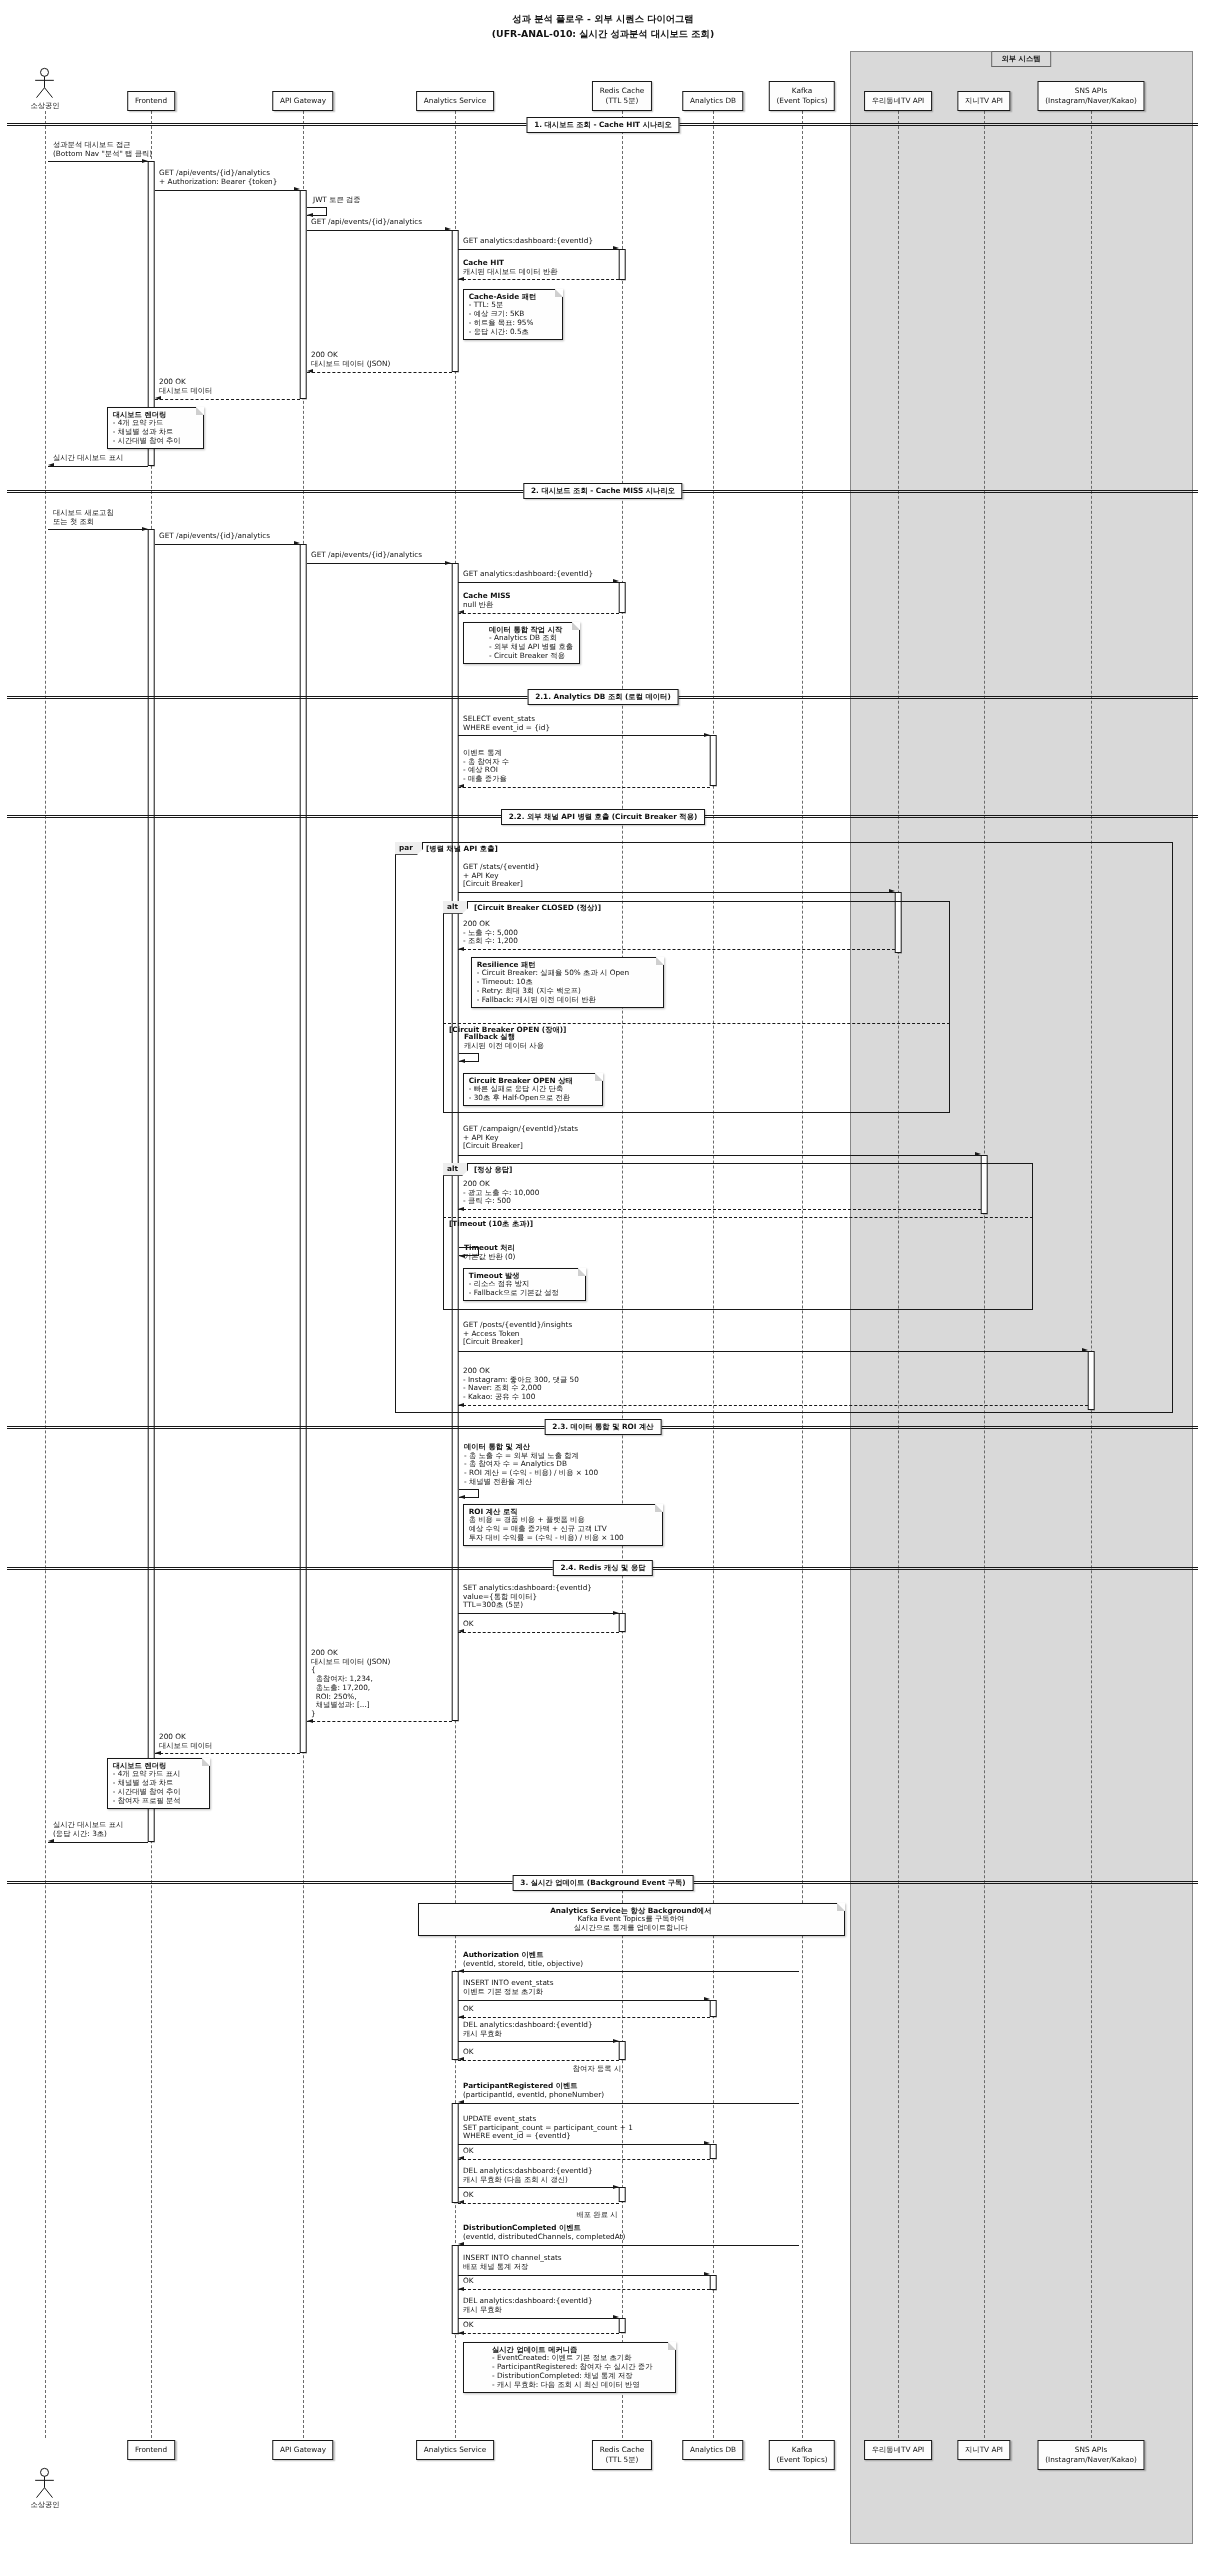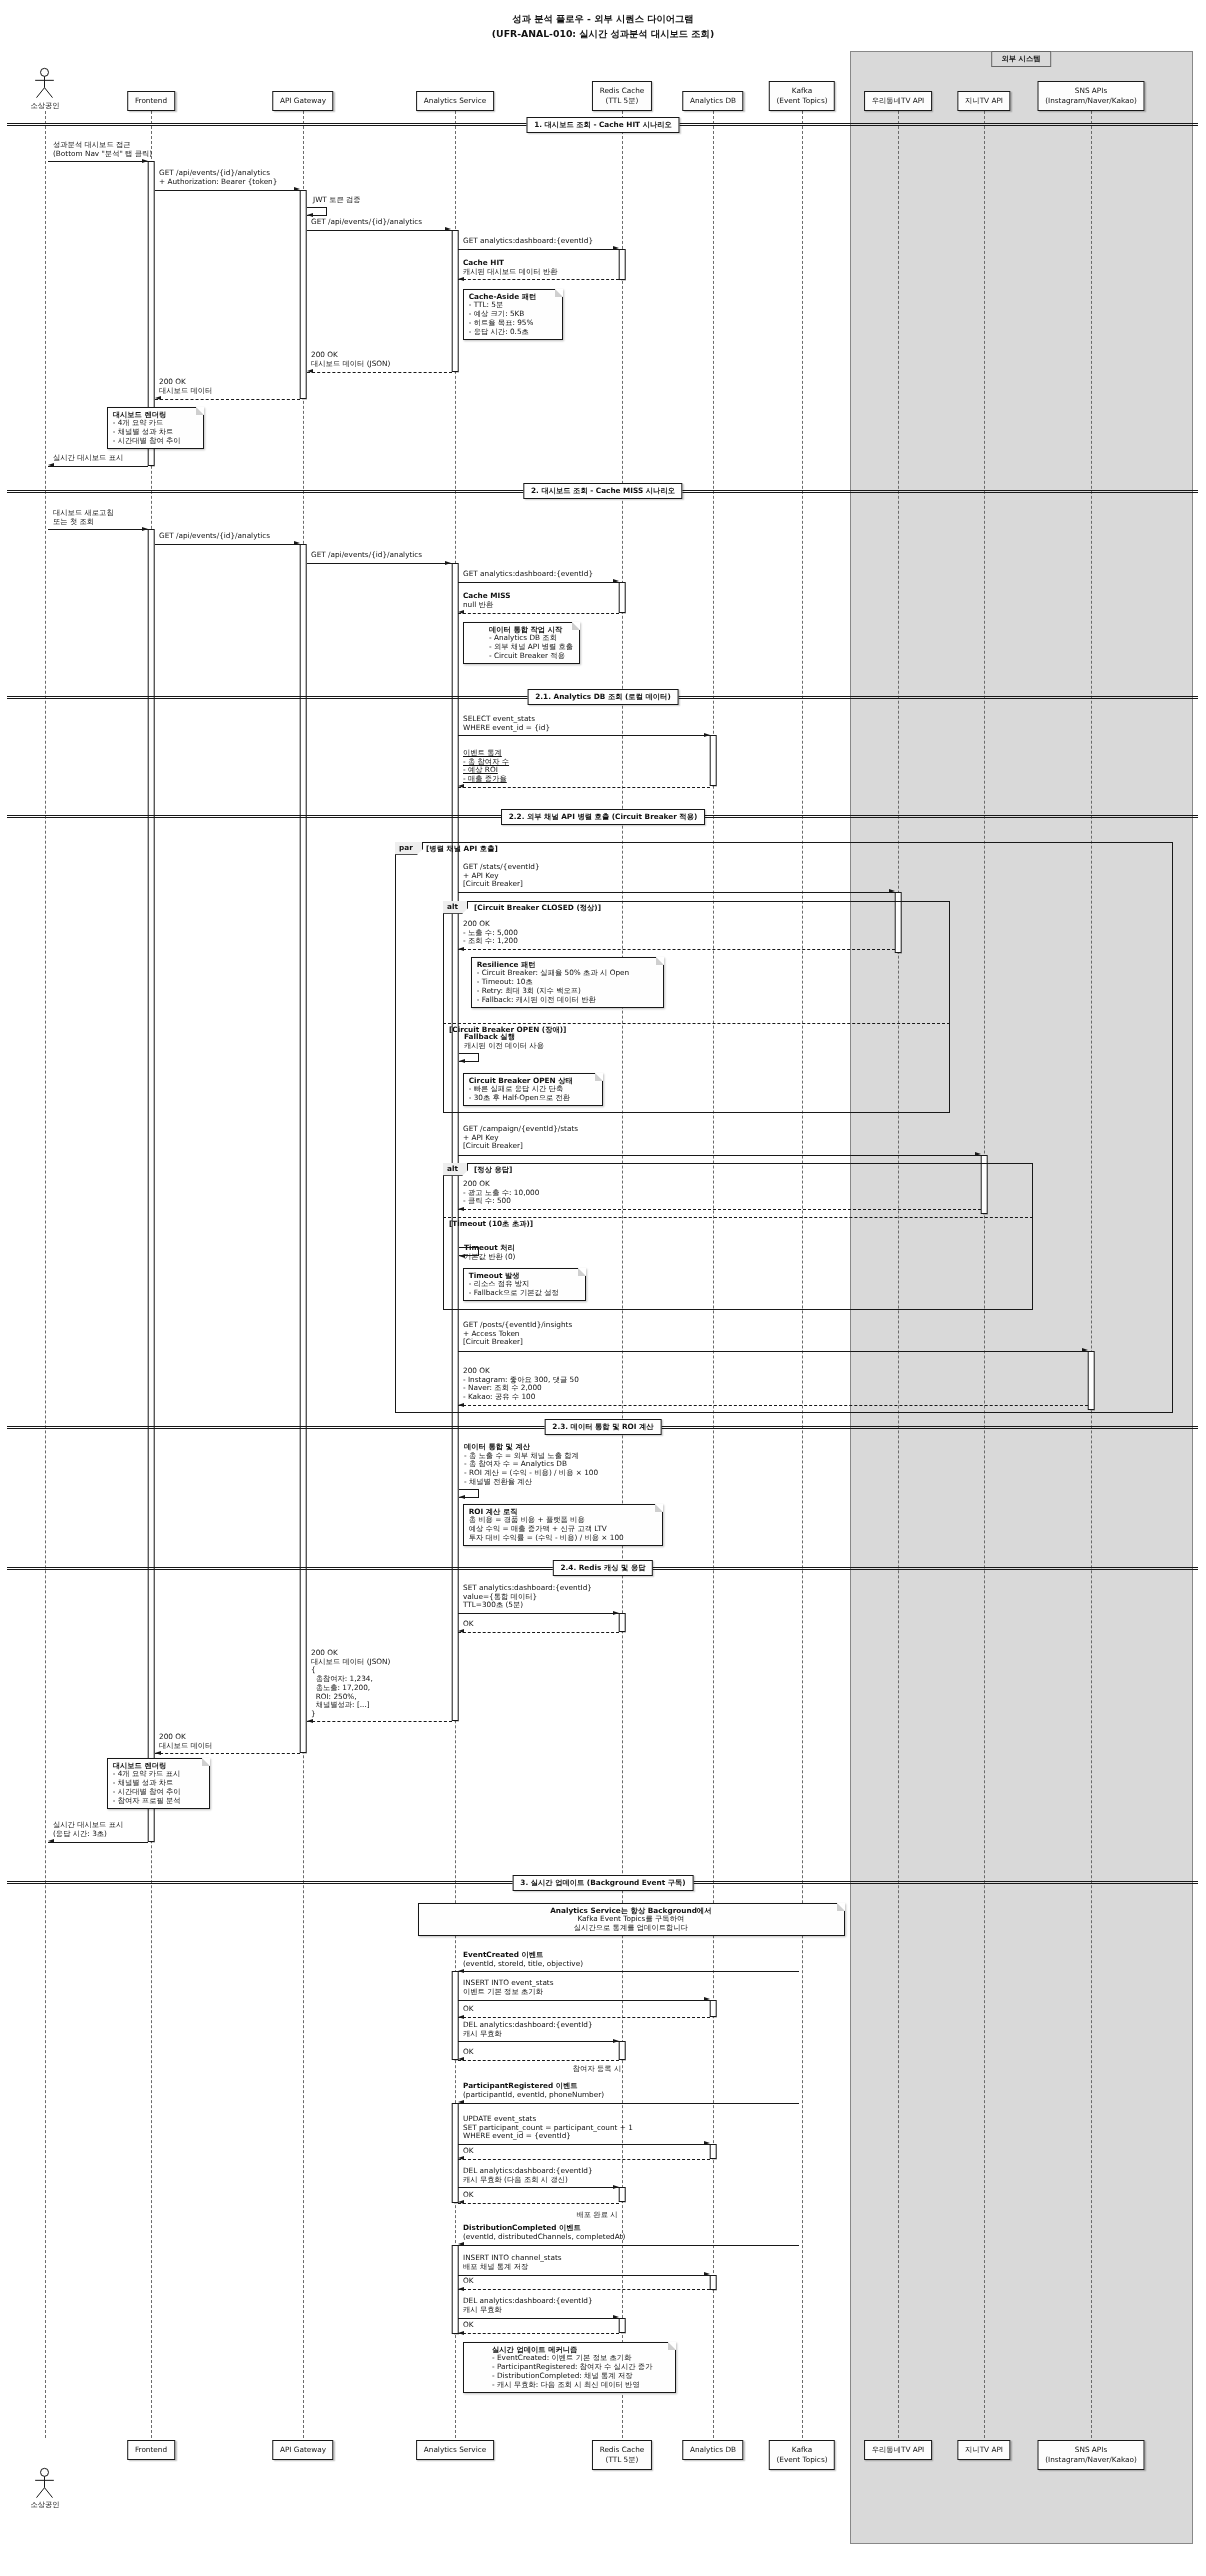--- a/index.html
+++ b/index.html
@@ -189,21 +189,21 @@
 - 외부 채널 API 병렬 호출
 - Circuit Breaker 적용</div>
     <div class="divline" style="top: 696px;"></div>
     <div class="divlabel" style="left: 603px; top: 697px;">2.1. Analytics DB 조회 (로컬 데이터)</div>
     <div class="mline" style="left: 458px; top: 735px; width: 252px;"></div>
     <div class="arr r" style="left: 704px; top: 733px;"></div>
     <div class="mlabel" style="left: 463px; top: 715px;">SELECT event_stats
 WHERE event_id = {id}</div>
     <div class="mline dashed" style="left: 458px; top: 787px; width: 252px;"></div>
     <div class="arr l" style="left: 458px; top: 784px;"></div>
-    <div class="mlabel" style="left: 463px; top: 749px; text-decoration: underline;">이벤트 통계
+    <div class="mlabel" style="left: 463px; top: 749px;">이벤트 통계
 - 총 참여자 수
 - 예상 ROI
 - 매출 증가율</div>
     <div class="divline" style="top: 815px;"></div>
     <div class="divlabel" style="left: 603px; top: 817px;">2.2. 외부 채널 API 병렬 호출 (Circuit Breaker 적용)</div>
     <div class="frame" style="left: 395px; top: 842px; width: 778px; height: 571px;"></div>
     <div class="ftag" style="left: 395px; top: 842px;">par</div>
     <div class="fcond" style="left: 426px; top: 844px;">[병렬 채널 API 호출]</div>
     <div class="mline" style="left: 458px; top: 892px; width: 437px;"></div>
     <div class="arr r" style="left: 889px; top: 889px;"></div>
@@ -311,21 +311,21 @@
     <div class="arr l" style="left: 48px; top: 1839px;"></div>
     <div class="mlabel" style="left: 53px; top: 1821px;">실시간 대시보드 표시
 (응답 시간: 3초)</div>
     <div class="divline" style="top: 1881px;"></div>
     <div class="divlabel" style="left: 603px; top: 1883px;">3. 실시간 업데이트 (Background Event 구독)</div>
     <div class="note center" style="left: 418px; top: 1903px; width: 427px;"><b>Analytics Service는 항상 Background에서</b>
 Kafka Event Topics를 구독하여
 실시간으로 통계를 업데이트합니다</div>
     <div class="mline" style="left: 458px; top: 1971px; width: 341px;"></div>
     <div class="arr l" style="left: 458px; top: 1969px;"></div>
-    <div class="mlabel" style="left: 463px; top: 1951px;"><b>EventCreated 이벤트</b>
+    <div class="mlabel" style="left: 463px; top: 1951px;"><b>Authorization 이벤트</b>
 (eventId, storeId, title, objective)</div>
     <div class="mline" style="left: 458px; top: 2000px; width: 252px;"></div>
     <div class="arr r" style="left: 704px; top: 1997px;"></div>
     <div class="mlabel" style="left: 463px; top: 1979px;">INSERT INTO event_stats
 이벤트 기본 정보 초기화</div>
     <div class="mline dashed" style="left: 458px; top: 2017px; width: 252px;"></div>
     <div class="arr l" style="left: 458px; top: 2015px;"></div>
     <div class="mlabel" style="left: 463px; top: 2005px;">OK</div>
     <div class="mline" style="left: 458px; top: 2041px; width: 161px;"></div>
     <div class="arr r" style="left: 613px; top: 2039px;"></div>

